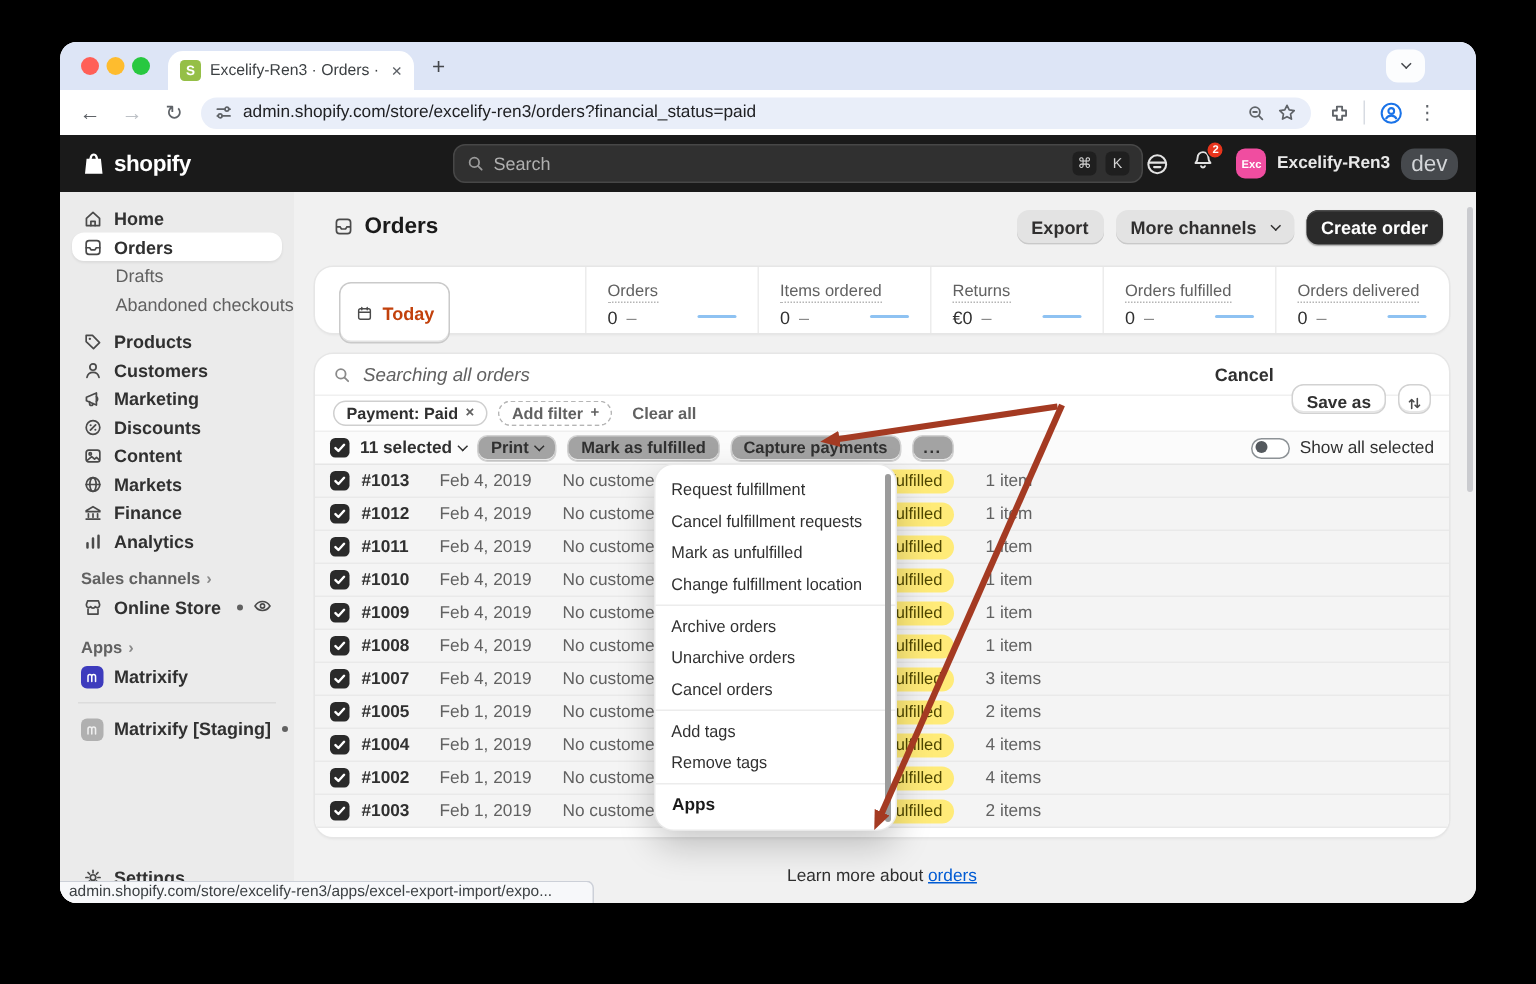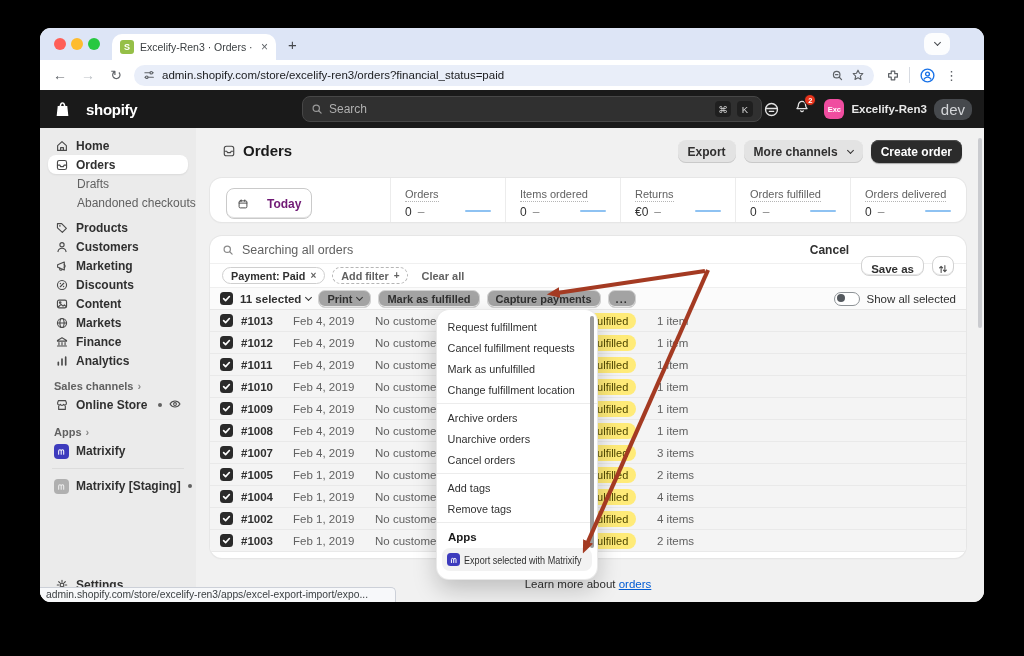--- a/index.html
+++ b/index.html
@@ -29,21 +29,21 @@
   .omnibox { height:21px; flex:0 0 auto; width:740px; margin-left:2px; background:#e9eef9; border-radius:11px;
              display:flex; align-items:center; padding:0 9px; gap:7px; }
   .url-text { font-size:11.5px; color:#202124; white-space:nowrap; overflow:hidden; flex:1; }
   .box-ico { display:flex; align-items:center; justify-content:center; color:#5f6368; }
   .chrome-right { display:flex; align-items:center; gap:9px; margin-left:8px; }
   .vsep { width:1px; height:16px; background:#d7dbe2; }
   .kebab { font-size:13px; color:#5f6368; letter-spacing:0; }
 
   
   .topbar { position:relative; height:38px; background:#1a1a1a; display:flex; align-items:center; }
-  .sh-logo { display:flex; align-items:center; gap:15px; margin-left:14px; }
+  .sh-logo { display:flex; align-items:center; gap:5px; margin-left:14px; }
   .sh-logo-text { color:#fff; font-size:15px; font-weight:700; letter-spacing:-.3px; }
   .gsearch { position:absolute; left:262px; top:6px; width:460px; height:26px; background:#303030;
              border:1px solid #474747; border-radius:8px; display:flex; align-items:center; padding:0 8px; gap:6px; }
   .gsearch-text { color:#b0b0b0; font-size:12px; flex:1; }
   .key { min-width:16px; height:16px; border-radius:4px; background:#1f1f1f; color:#d6d6d6; font-size:9.5px;
          display:flex; align-items:center; justify-content:center; padding:0 3px; }
   .tb-right { position:absolute; right:12px; top:0; height:38px; display:flex; align-items:center; gap:14px; }
   .bell-wrap { position:relative; }
   .notif { position:absolute; top:-5px; right:-6px; min-width:12px; height:12px; border-radius:7px; background:#e8341c;
            border:1.5px solid #1a1a1a; color:#fff; font-size:7.5px; font-weight:700; display:flex; align-items:center; justify-content:center; padding:0 2px;}
@@ -75,32 +75,32 @@
   .page-head { position:absolute; left:26px; top:14px; display:flex; align-items:center; gap:7px; }
   .page-title { font-size:15px; font-weight:700; color:#1a1a1a; }
   .head-actions { position:absolute; right:22px; top:12px; display:flex; gap:8px; }
   .btn-soft { height:23px; background:#e3e3e3; border-radius:8px; padding:0 10px; font-size:12px; font-weight:600;
               color:#302f2f; display:flex; align-items:center; gap:5px; box-shadow:inset 0 -1px 0 #c9c9c9; }
   .btn-dark { height:23px; background:#2b2b2b; border-radius:8px; padding:0 10px; font-size:12px; font-weight:600;
               color:#fff; display:flex; align-items:center; box-shadow:inset 0 1px 0 #4d4d4d, 0 1px 1px rgba(0,0,0,.3); }
 
   .card { position:absolute; background:#fff; border-radius:12px; box-shadow:0 0 0 1px #e6e6e6, 0 1px 2px rgba(0,0,0,.06); }
   .stats-card { left:14px; top:50px; width:756px; height:44px; }
-  .today-btn { position:absolute; left:16px; top:10px; height:31px; border:1px solid #cacaca; border-radius:8px; background:#fff;
-               display:flex; align-items:center; gap:18px; padding:0 10px; font-size:12px; font-weight:600; color:#701a75;
+  .today-btn { position:absolute; left:16px; top:10px; height:41px; border:1px solid #cacaca; border-radius:8px; background:#fff;
+               display:flex; align-items:center; gap:6px; padding:0 10px; font-size:12px; font-weight:600; color:#c2410c;
                box-shadow:inset 0 -1px 0 #e3e3e3; }
   .stat-col { position:absolute; top:0; height:44px; width:115px; border-left:1px solid #ececec; padding:6px 0 0 14px; }
   .stat-label { display:inline-block; font-size:11px; color:#616161; border-bottom:1px dotted #b5b5b5; padding-bottom:1px; white-space:nowrap;}
   .stat-value { margin-top:3px; font-size:12px; color:#303030; font-weight:500; }
   .stat-dash { color:#8a8a8a; margin-left:6px; }
   .spark { position:absolute; right:14px; bottom:10px; width:26px; height:2.5px; border-radius:2px; background:#8ec2f2; }
 
   .orders-card { left:14px; top:108px; width:756px; height:322px; overflow:hidden; }
   .search-row { height:28px; display:flex; align-items:center; padding:0 12px; gap:8px; border-bottom:1px solid #f0f0f0; }
-  .search-text { font-size:12.5px; color:#616161; flex:1; }
+  .search-text { font-size:12.5px; color:#616161; flex:1;font-style:italic; }
   .cancel-lbl { font-size:12px; font-weight:600; color:#303030; margin-right:4px; }
   .btn-white { height:20px; background:#fff; border:1px solid #d2d2d2; border-radius:8px; padding:0 9px;
                font-size:11.5px; font-weight:600; color:#303030; display:flex; align-items:flex-end; gap:4px;
                box-shadow:inset 0 -1px 0 #e6e6e6;margin-top:32px; }
   .sq-btn { width:22px; padding:0; justify-content:center; }
   .filter-row { height:24px; display:flex; align-items:center; padding:0 12px; gap:7px; border-bottom:1px solid #efefef; }
   .chip { height:17px; border:1px solid #cfcfcf; border-radius:9px; background:#fff; padding:0 8px;
           font-size:10.8px; font-weight:600; color:#303030; display:flex; align-items:center; gap:5px; }
   .chip .x { color:#616161; font-size:10px; }
   .chip.dashed { border-style:dashed; border-color:#b5b5b5; color:#616161; }
@@ -660,28 +660,20 @@
               <div class="menu-div"></div>
               <div class="menu-item">Archive orders</div>
               <div class="menu-item">Unarchive orders</div>
               <div class="menu-item">Cancel orders</div>
               <div class="menu-div"></div>
               <div class="menu-item">Add tags</div>
               <div class="menu-item">Remove tags</div>
               <div class="menu-div"></div>
             </div>
           <div class="menu-head">Apps</div>
-          <div class="menu-app">
-            <span class="app-sq" style="background:#3d3bbd;width:13px;height:13px;border-radius:3.5px;">
-              <svg width="10" height="10" viewBox="0 0 14 14" fill="none" stroke="#fff" stroke-width="1.4" stroke-linecap="round">
-                  <path d="M3.4 10.6V6.3a1.6 1.6 0 0 1 3.2 0v4.3M6.6 6.3a1.6 1.6 0 0 1 3.2 0v4.3"></path>
-                </svg>
-            </span>
-            <span class="menu-app-lbl">Export selected with Matrixify</span>
-          </div>
           <div class="menu-scroll"></div>
         </div>
 
       </div>
     </div>
 
     <div class="win-scroll"></div>
     <div class="statusbar">admin.shopify.com/store/excelify-ren3/apps/excel-export-import/expo...</div>
   </div>
 

